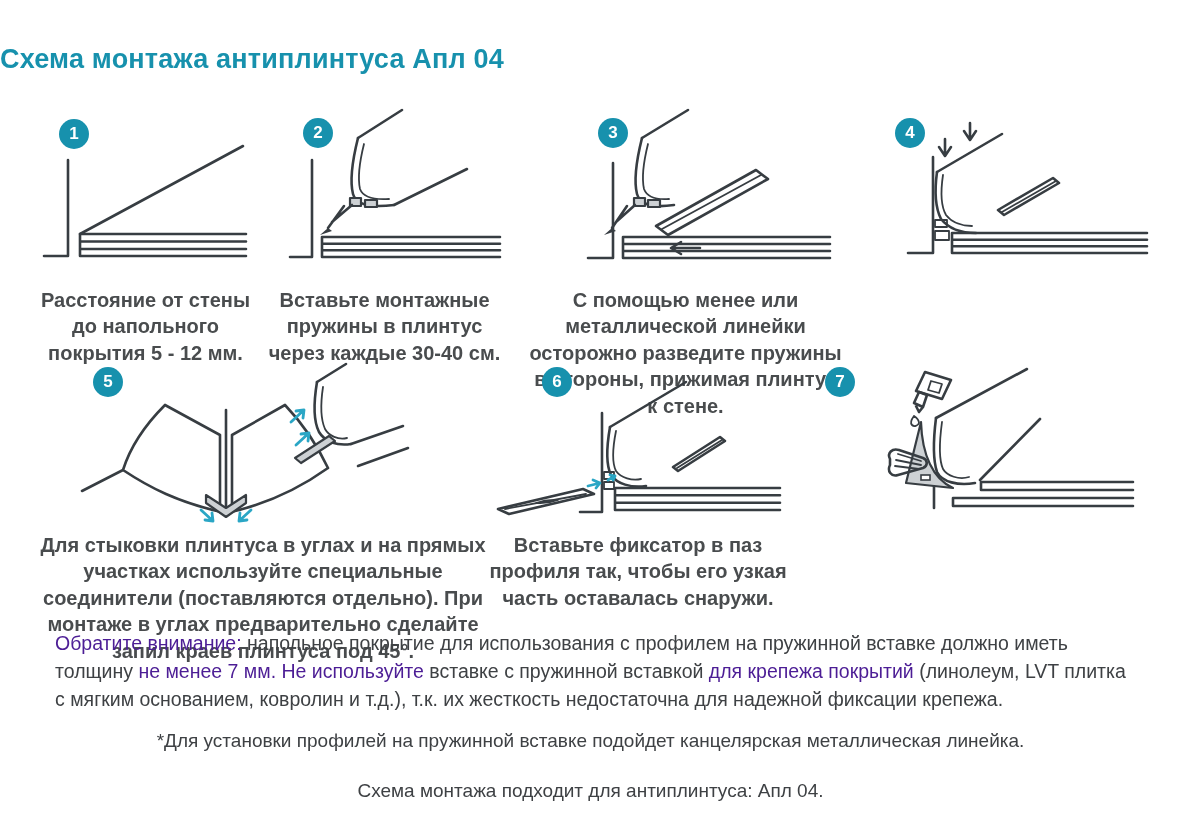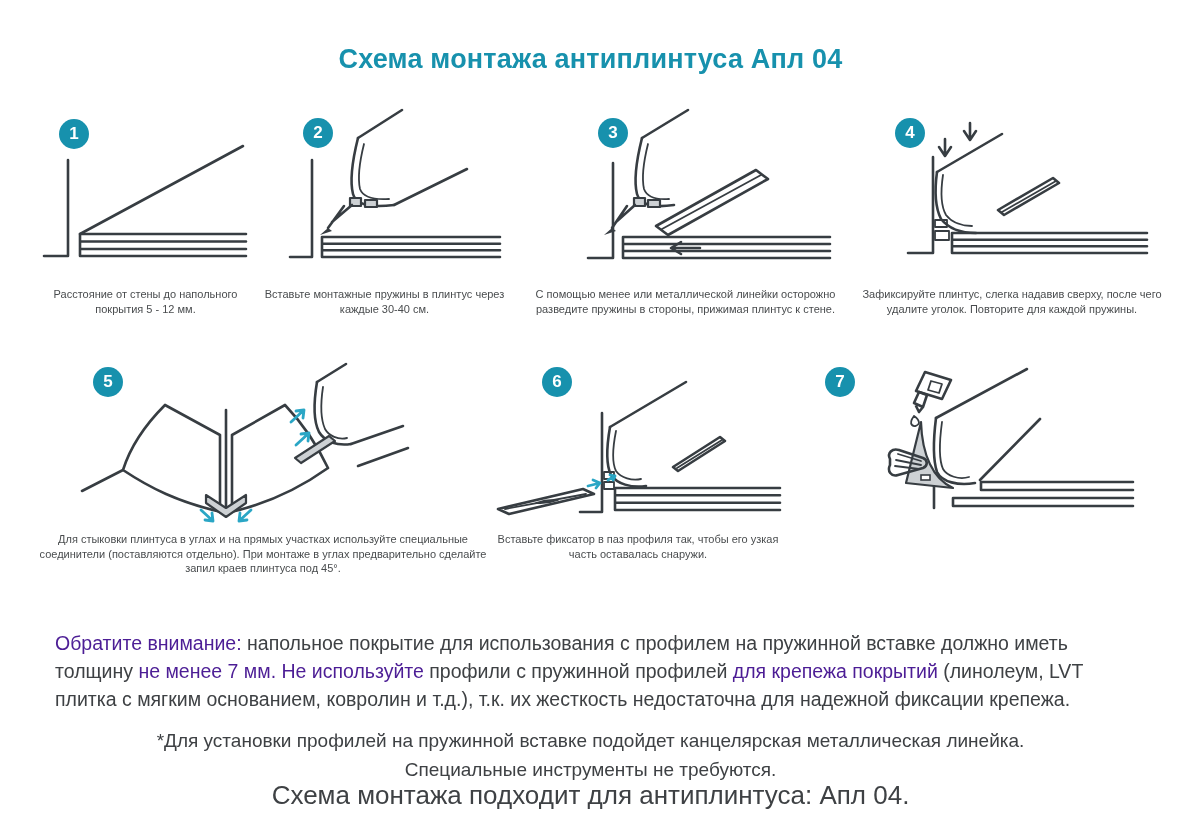--- a/index.html
+++ b/index.html
@@ -6,51 +6,51 @@
     --accent:#1791ad; --line:#373d42; --arrow:#2aa6c5;
     --grey:#cdd1d4; --text:#3e4144; --muted:#494c4e;
   }
   *{margin:0;padding:0;box-sizing:border-box;}
   html,body{background:#fff;}
   .page{
     position:relative;width:1181px;height:827px;background:#fff;overflow:hidden;
     font-family:"Liberation Sans","DejaVu Sans",sans-serif;color:var(--text);
   }
   .title{
-    position:absolute;top:44px;left:0;width:100%;text-align:center;
+    position:absolute;top:44px;left:0;width:100%;
     font-size:27px;font-weight:800;color:var(--accent);letter-spacing:.2px;
   }
   .step{position:absolute;}
   .badge{
     position:absolute;width:30px;height:30px;border-radius:50%;
     background:var(--accent);color:#fff;font-weight:800;font-size:17px;
     display:flex;align-items:center;justify-content:center;z-index:2;
   }
   .caption{
-    text-align:center;font-size:11px;line-height:1.32;color:var(--muted);
+    text-align:center;font-size:20px;line-height:1.32;color:var(--muted);font-weight:bold;
   }
   .diagram{display:block;}
   .ln{stroke:var(--line);fill:none;stroke-width:2.6;stroke-linecap:round;stroke-linejoin:round;}
   .thin{stroke-width:1.8;}
   .fill-grey{fill:var(--grey);stroke:var(--line);stroke-width:2.2;stroke-linejoin:round;}
   .fill-line{fill:var(--line);stroke:none;}
   .fill-white{fill:#fff;stroke:var(--line);stroke-width:1.6;}
   .ln-teal{stroke:var(--arrow);fill:none;stroke-width:2.8;stroke-linecap:round;stroke-linejoin:round;}
   .notice{
     position:absolute;top:630px;left:55px;width:1080px;
     font-size:19.5px;line-height:1.43;color:var(--text);
   }
   .notice b{font-weight:400;color:#4c1d95;}
   .footnote{
     position:absolute;top:727px;left:0;width:100%;text-align:center;
     font-size:19px;line-height:1.5;color:var(--text);
   }
   .compat{
     position:absolute;top:780px;left:0;width:100%;text-align:center;
-    font-size:26px;color:var(--text);
+    font-size:19px;color:var(--text);
   }
   
   #step1{left:38px;top:108px;width:215px;}
   #step2{left:262px;top:108px;width:245px;}
   #step3{left:528px;top:108px;width:315px;}
   #step4{left:862px;top:108px;width:300px;}
   #step5{left:38px;top:362px;width:450px;}
   #step6{left:488px;top:362px;width:300px;}
   #step7{left:795px;top:362px;width:345px;}
   #step1 .caption,#step2 .caption,#step3 .caption,#step4 .caption{margin-top:7px;}
@@ -168,21 +168,20 @@
         <rect class="ln thin" x="73" y="123" width="14" height="9" fill="none"></rect>
       </g>
       <g>
         <polygon class="ln" points="136,102 191,70 197,75 142,107"></polygon>
         <path class="ln thin" d="M140 104 L194 73"></path>
       </g>
       <g>
         <path class="ln" d="M90 125 V145 M90 125 H285 M90 131.7 H285 M90 138.3 H285 M90 145 H285"></path>
       </g>
     </svg>
-    <p class="caption">Зафиксируйте плинтус, слегка надавив сверху, после чего удалите уголок. Повторите для каждой пружины.</p>
   </div>
 
   <div class="step" id="step5">
     <div class="badge" style="left:55px;top:5px">
         <span>5</span>
       </div>
     <svg class="diagram" width="450" height="168" viewBox="0 0 450 168">
       <g>
           <path class="ln" d="M188 48 V150"></path>
         </g>
@@ -285,22 +284,21 @@
       <g>
         <path class="ln" d="M95 97 C92 91 97 86 104 88 L128 96 C133 98 133 104 128 106 L103 113 C96 115 92 109 95 103 Z"></path>
         <path class="ln thin" d="M103 92 L126 99 M101 98 L126 103 M100 104 L124 107"></path>
       </g>
       <g>
         <path class="ln" d="M186 120 H338 M186 128 H338 M158 136 H338 M158 144 H338 M186 120 V128 M158 136 V144"></path>
       </g>
     </svg>
   </div>
 
-  <p class="notice"><b>Обратите внимание:</b><span> напольное покрытие для использования с профилем на пружинной вставке должно иметь толщину </span><b>не менее 7 мм. Не используйте</b><span> профили с пружинной профилей </span><b>для крепежа покрытий</b><span> (линолеум, LVT плитка с мягким основанием, ковролин и т.д.), т.к. их жесткость недостаточна для надежной фиксации крепежа.</span></p>
+  <p class="notice"><b>Обратите внимание:</b><span> напольное покрытие для использования с профилем на пружинной вставке должно иметь толщину </span><b>не менее 7 мм. Не используйте</b><span> вставке с пружинной вставкой </span><b>для крепежа покрытий</b><span> (линолеум, LVT плитка с мягким основанием, ковролин и т.д.), т.к. их жесткость недостаточна для надежной фиксации крепежа.</span></p>
 
   <div class="footnote">
     <div>*Для установки профилей на пружинной вставке подойдет канцелярская металлическая линейка.</div>
-    <div>Специальные инструменты не требуются.</div>
   </div>
 
   <p class="compat">Схема монтажа подходит для антиплинтуса:  Апл 04.</p>
 
 </div>
 
 </body></html>

